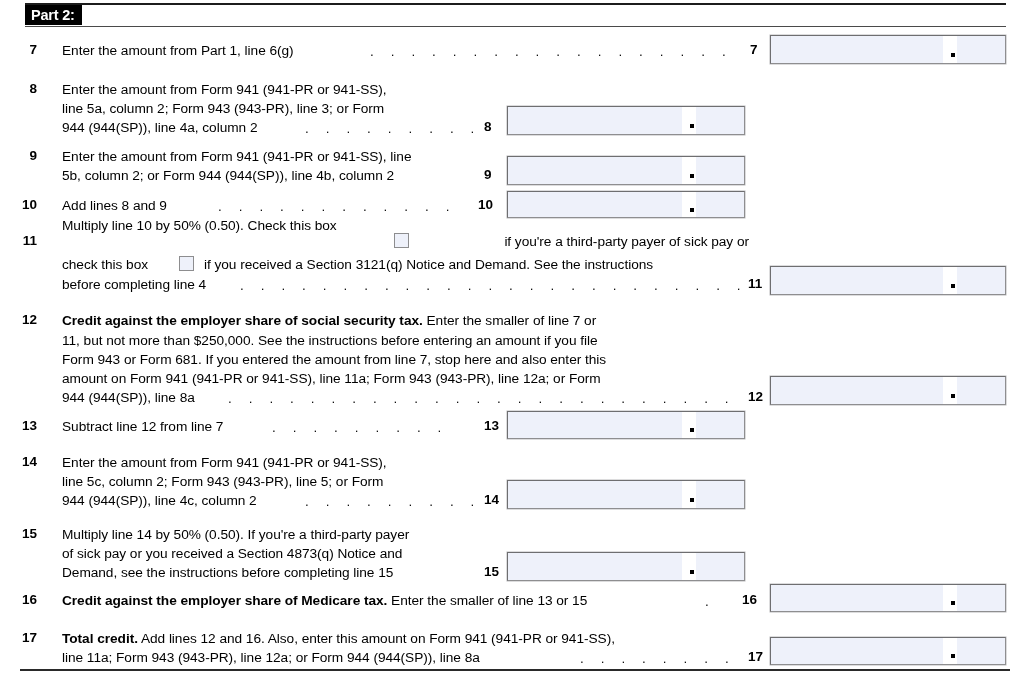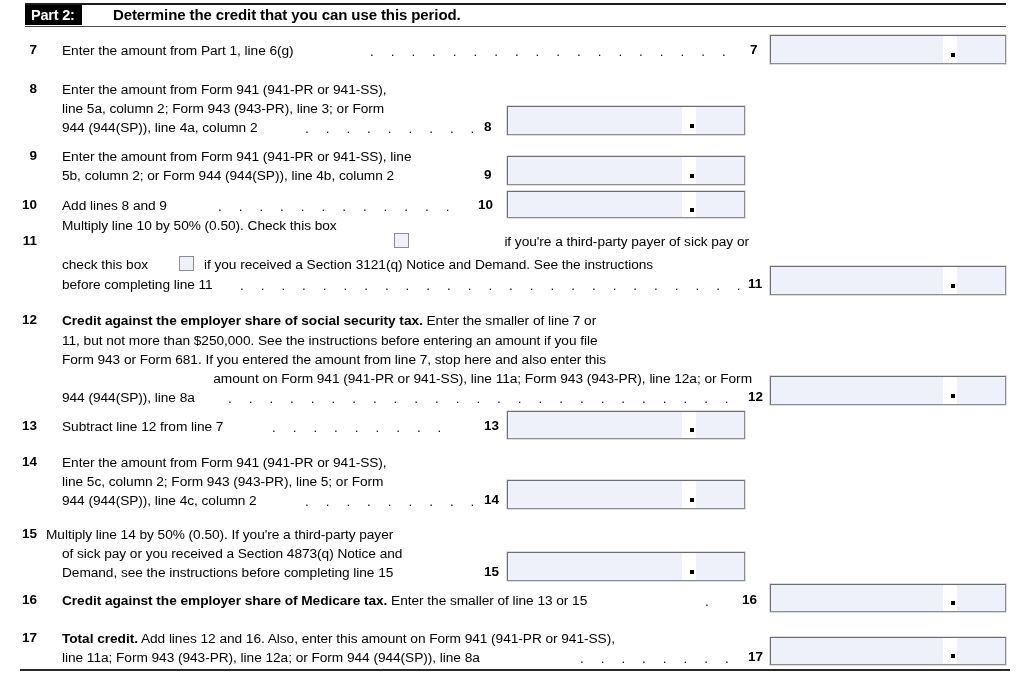--- a/index.html
+++ b/index.html
@@ -139,21 +139,20 @@
 </style>
 </head>
 <body>
 
 <div id="form-page">
 
   <div class="rule" style="top:3px;"></div>
 
   <div id="part-header">
     <div id="part-label">Part 2:</div>
-    <div id="part-title">Determine the credit that you can use this period.</div>
   </div>
 
   <div class="rule thin" style="top:26px;"></div>
 
   <div class="line-row">
     <div class="line-no" style="left:15px; top:42px;">7</div>
     <div class="line-text" style="left:62px; top:41px; width:300px;">Enter the amount from Part 1, line 6(g)</div>
     <div class="leaders" style="left:370px; top:45px; width:378px;">. . . . . . . . . . . . . . . . . .</div>
     <div class="box-no" style="left:750px; top:43px;">7</div>
     <div class="money-box" style="left:770px; top:35px; width:236px; height:29px;">
@@ -200,35 +199,35 @@
   <div class="line-row">
     <div class="line-no" style="left:15px; top:233px;">11</div>
     <div class="line-text" style="left:62px; top:216px; width:330px;">Multiply line 10 by 50% (0.50). Check this box</div>
     <div class="form-checkbox" style="left:394px; top:233px;"></div>
     <div class="line-text" style="left:419px; top:232px; width:330px;text-align:right;">if you're a third-party payer of sick pay or</div>
 
     <div class="line-text" style="left:62px; top:255px; width:120px;">check this box</div>
     <div class="form-checkbox" style="left:179px; top:256px;"></div>
     <div class="line-text" style="left:204px; top:255px; width:540px;">if you received a Section 3121(q) Notice and Demand. See the instructions</div>
 
-    <div class="line-text" style="left:62px; top:275px; width:190px;">before completing line 11</div>
+    <div class="line-text" style="left:62px; top:275px; width:190px;">before completing line 4</div>
     <div class="leaders" style="left:240px; top:279px; width:506px;">. . . . . . . . . . . . . . . . . . . . . . . . . .</div>
     <div class="box-no" style="left:748px; top:277px;">11</div>
     <div class="money-box" style="left:770px; top:266px; width:236px; height:29px;">
       <div class="cents-split" style="right:48px;"></div>
       <div class="dot" style="right:50px; bottom:6px;"></div>
     </div>
   </div>
 
   <div class="line-row">
     <div class="line-no" style="left:15px; top:312px;">12</div>
     <div class="line-text" style="left:62px; top:311px; width:690px;"><b>Credit against the employer share of social security tax.</b><span> Enter the smaller of line 7 or</span></div>
     <div class="line-text" style="left:62px; top:331px; width:690px;">11, but not more than $250,000. See the instructions before entering an amount if you file</div>
     <div class="line-text" style="left:62px; top:350px; width:690px;">Form 943 or Form 681. If you entered the amount from line 7, stop here and also enter this</div>
-    <div class="line-text" style="left:62px; top:369px; width:690px;text-align:right;">amount on Form 941 (941-PR or 941-SS), line 11a; Form 943 (943-PR), line 12a; or Form</div>
+    <div class="line-text" style="left:62px; top:369px; width:690px;">amount on Form 941 (941-PR or 941-SS), line 11a; Form 943 (943-PR), line 12a; or Form</div>
     <div class="line-text" style="left:62px; top:388px; width:160px;">944 (944(SP)), line 8a</div>
     <div class="leaders" style="left:228px; top:392px; width:518px;">. . . . . . . . . . . . . . . . . . . . . . . . . .</div>
     <div class="box-no" style="left:748px; top:390px;">12</div>
     <div class="money-box" style="left:770px; top:376px; width:236px; height:29px;">
       <div class="cents-split" style="right:48px;"></div>
       <div class="dot" style="right:50px; bottom:6px;"></div>
     </div>
   </div>
 
   <div class="line-row">
@@ -250,21 +249,21 @@
     <div class="leaders" style="left:305px; top:495px; width:178px;">. . . . . . . . .</div>
     <div class="box-no" style="left:484px; top:493px;">14</div>
     <div class="money-box" style="left:507px; top:480px; width:238px; height:29px;">
       <div class="cents-split" style="right:48px;"></div>
       <div class="dot" style="right:50px; bottom:6px;"></div>
     </div>
   </div>
 
   <div class="line-row">
     <div class="line-no" style="left:15px; top:526px;">15</div>
-    <div class="line-text" style="left:46px; top:525px; width:430px;">Multiply line 14 by 50% (0.50). If you're a third-party payer</div>
+    <div class="line-text" style="left:62px; top:525px; width:430px;">Multiply line 14 by 50% (0.50). If you're a third-party payer</div>
     <div class="line-text" style="left:62px; top:544px; width:430px;">of sick pay or you received a Section 4873(q) Notice and</div>
     <div class="line-text" style="left:62px; top:563px; width:430px;">Demand, see the instructions before completing line 15</div>
     <div class="box-no" style="left:484px; top:565px;">15</div>
     <div class="money-box" style="left:507px; top:552px; width:238px; height:29px;">
       <div class="cents-split" style="right:48px;"></div>
       <div class="dot" style="right:50px; bottom:6px;"></div>
     </div>
   </div>
 
   <div class="line-row">

